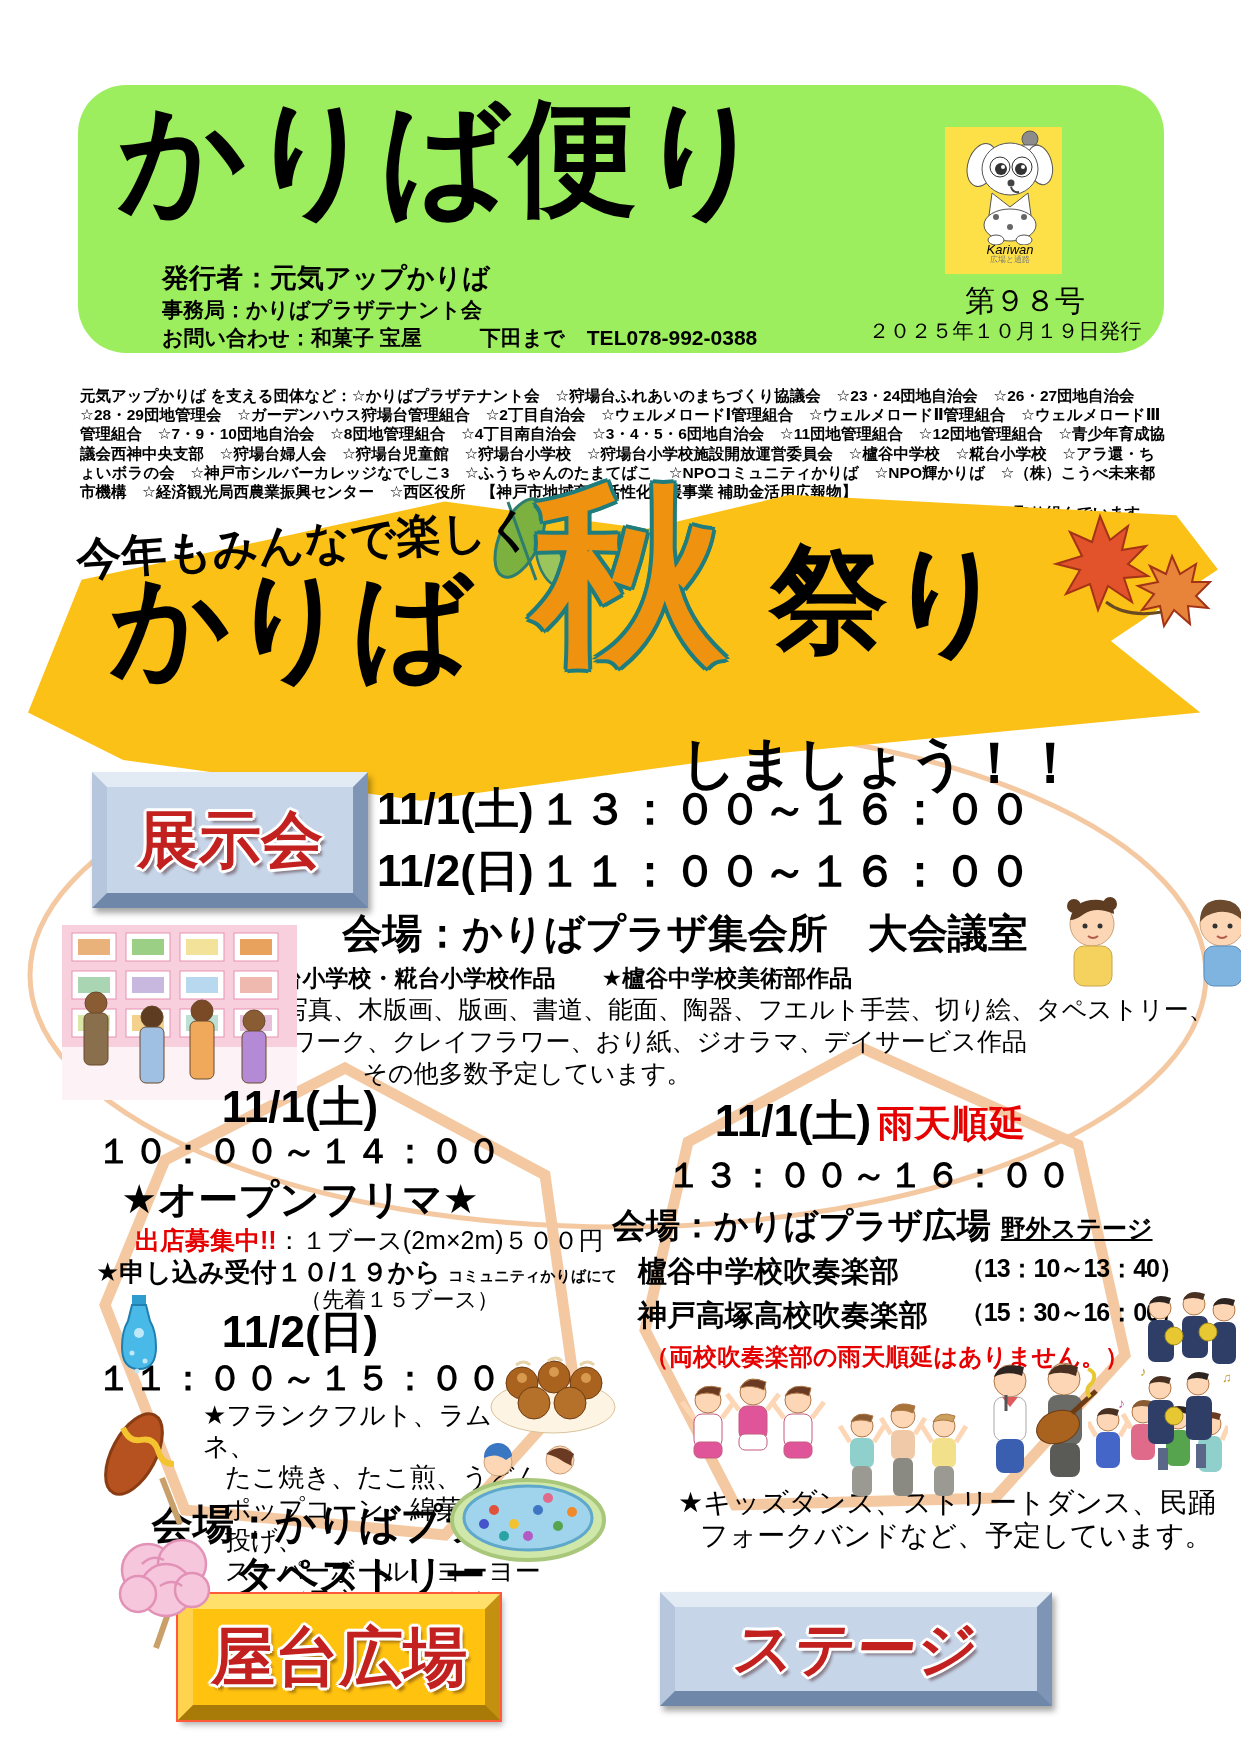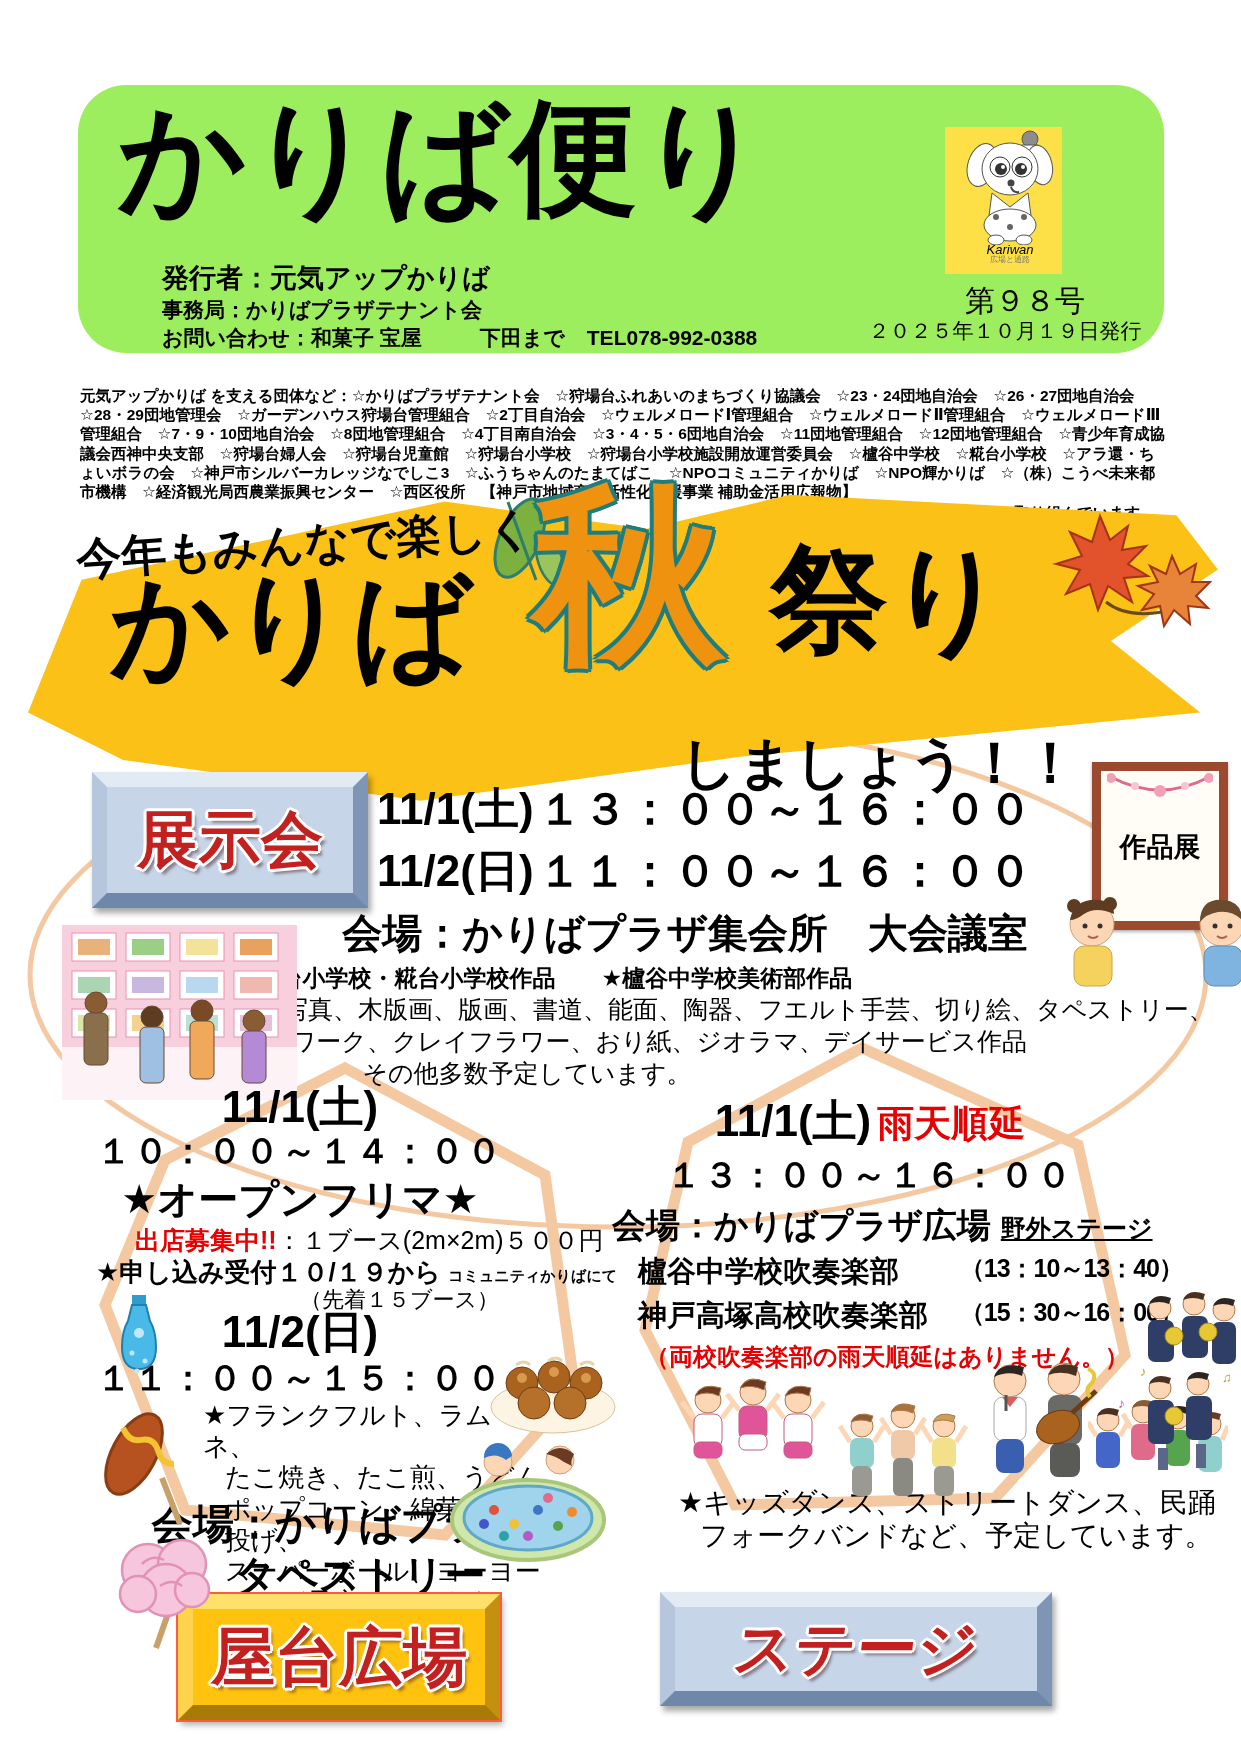--- a/index.html
+++ b/index.html
@@ -240,31 +240,20 @@
       <circle cx="90" cy="92" r="11" fill="#5d3c22"></circle>
         <rect x="78" y="102" width="24" height="56" rx="6" fill="#9fc0e2"></rect>
       <circle cx="140" cy="86" r="11" fill="#7a4a26"></circle>
         <rect x="128" y="96" width="24" height="58" rx="6" fill="#f0a95a"></rect>
       <circle cx="192" cy="96" r="11" fill="#8a5c34"></circle>
         <rect x="180" y="106" width="24" height="52" rx="6" fill="#b48ad6"></rect>
     </g>
   </svg>
 
   <div class="abs" id="frame-ill">
-    <div id="frame-board">
-      <svg id="frame-garland" width="106" height="28" viewBox="0 0 106 28">
-        <path d="M4,4 Q53,30 102,4" fill="none" stroke="#e06a8a" stroke-width="3"></path>
-        <circle cx="4" cy="5" r="5" fill="#f2a0b8"></circle>
-          <circle cx="53" cy="18" r="6" fill="#f2a0b8"></circle>
-          <circle cx="102" cy="5" r="5" fill="#f2a0b8"></circle>
-        <circle cx="28" cy="13" r="4" fill="#f7c6d4"></circle>
-          <circle cx="78" cy="13" r="4" fill="#f7c6d4"></circle>
-      </svg>
-      <div id="frame-label">作品展</div>
-    </div>
     <svg id="frame-kids" width="210" height="110" viewBox="0 0 210 110">
       <circle cx="38" cy="34" r="22" fill="#fdd7b5" stroke="#caa07a"></circle>
       <path d="M16,30 q4,-22 30,-20 q14,2 14,14 q-18,-8 -30,0 q-8,6 -14,6" fill="#5d3c22"></path>
       <circle cx="20" cy="16" r="7" fill="#5d3c22"></circle>
         <circle cx="56" cy="14" r="7" fill="#5d3c22"></circle>
       <circle cx="31" cy="36" r="2.5" fill="#333"></circle>
         <circle cx="46" cy="36" r="2.5" fill="#333"></circle>
       <path d="M34,46 q5,4 10,0" stroke="#b35b4a" fill="none" stroke-width="2"></path>
       <rect x="20" y="56" width="38" height="40" rx="10" fill="#f5d25e" stroke="#caa64a"></rect>
       <circle cx="168" cy="34" r="22" fill="#fdd7b5" stroke="#caa07a"></circle>

